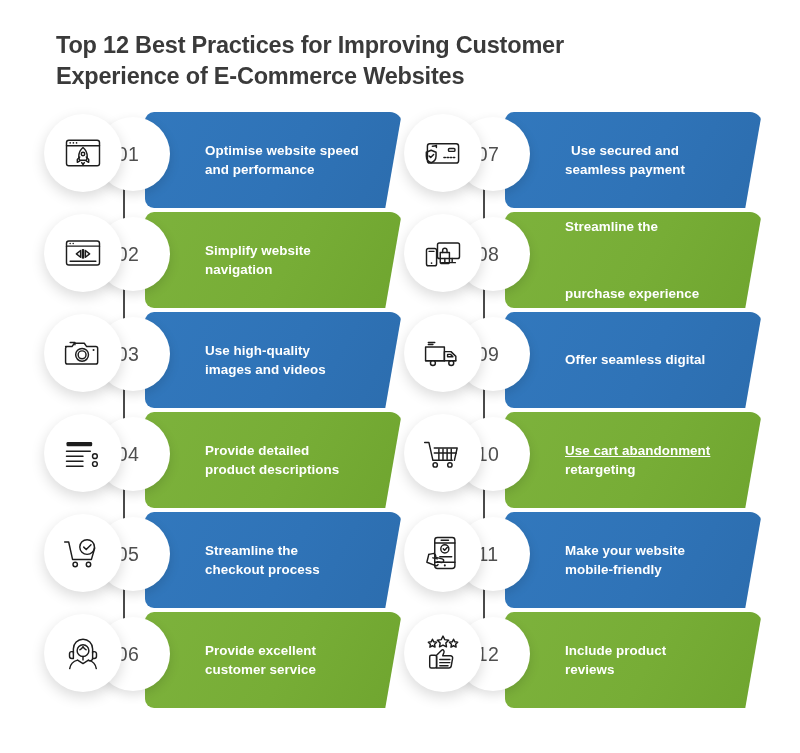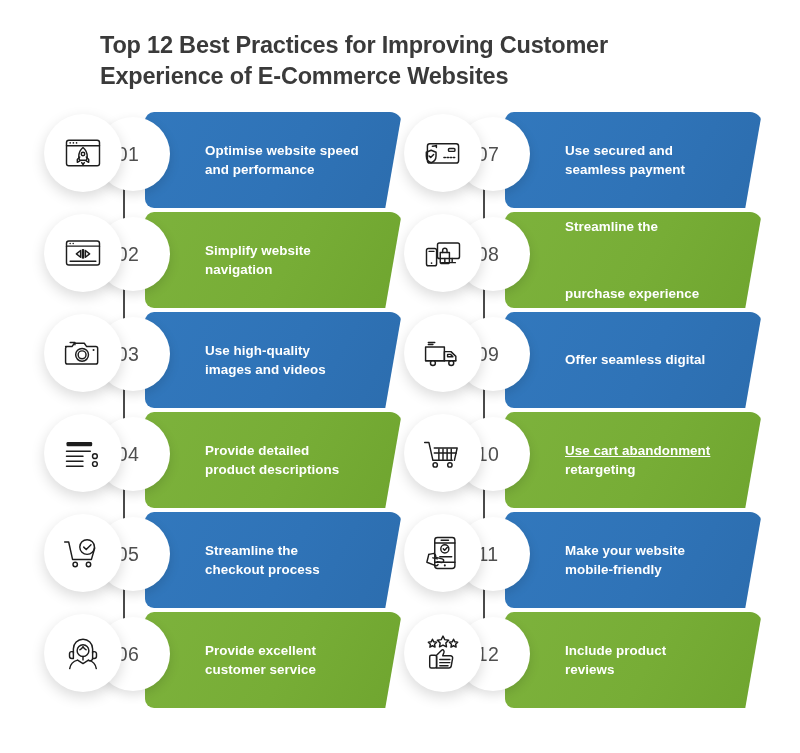--- a/index.html
+++ b/index.html
@@ -23,21 +23,20 @@
   .title {
     position: absolute;
     left: 56px;
     top: 30px;
     width: 600px;
     font-size: 23.5px;
     font-weight: bold;
     line-height: 1.33;
     color: #3a3a3a;
     letter-spacing: -0.2px;
-    margin-left: 44px;
   }
   .title-line { display: block; }
 
   
   .column {
     position: absolute;
     top: 112px;
     width: 360px;
     height: 600px;
   }
@@ -333,21 +332,21 @@
   </div>
 
   <div class="column col-right">
     <div class="spine-dot"></div>
     <div class="spine"></div>
     <div class="rows">
         <div class="row" style="top: 0px;">
           <div class="banner-shadow"></div>
           <div class="banner blue">
             <div class="banner-text">
-              <span style="display: block;">Use secured and</span>
+              <span style="display: block; text-align: center;">Use secured and</span>
               <span style="display: block;">seamless payment</span>
             </div>
           </div>
           <div class="num-circle">
             <span class="num-text">07</span>
           </div>
           <div class="icon-circle">
             <span>
               <svg viewBox="0 0 48 48">
                 <rect x="7" y="14" width="34" height="21" rx="2.6"></rect>

